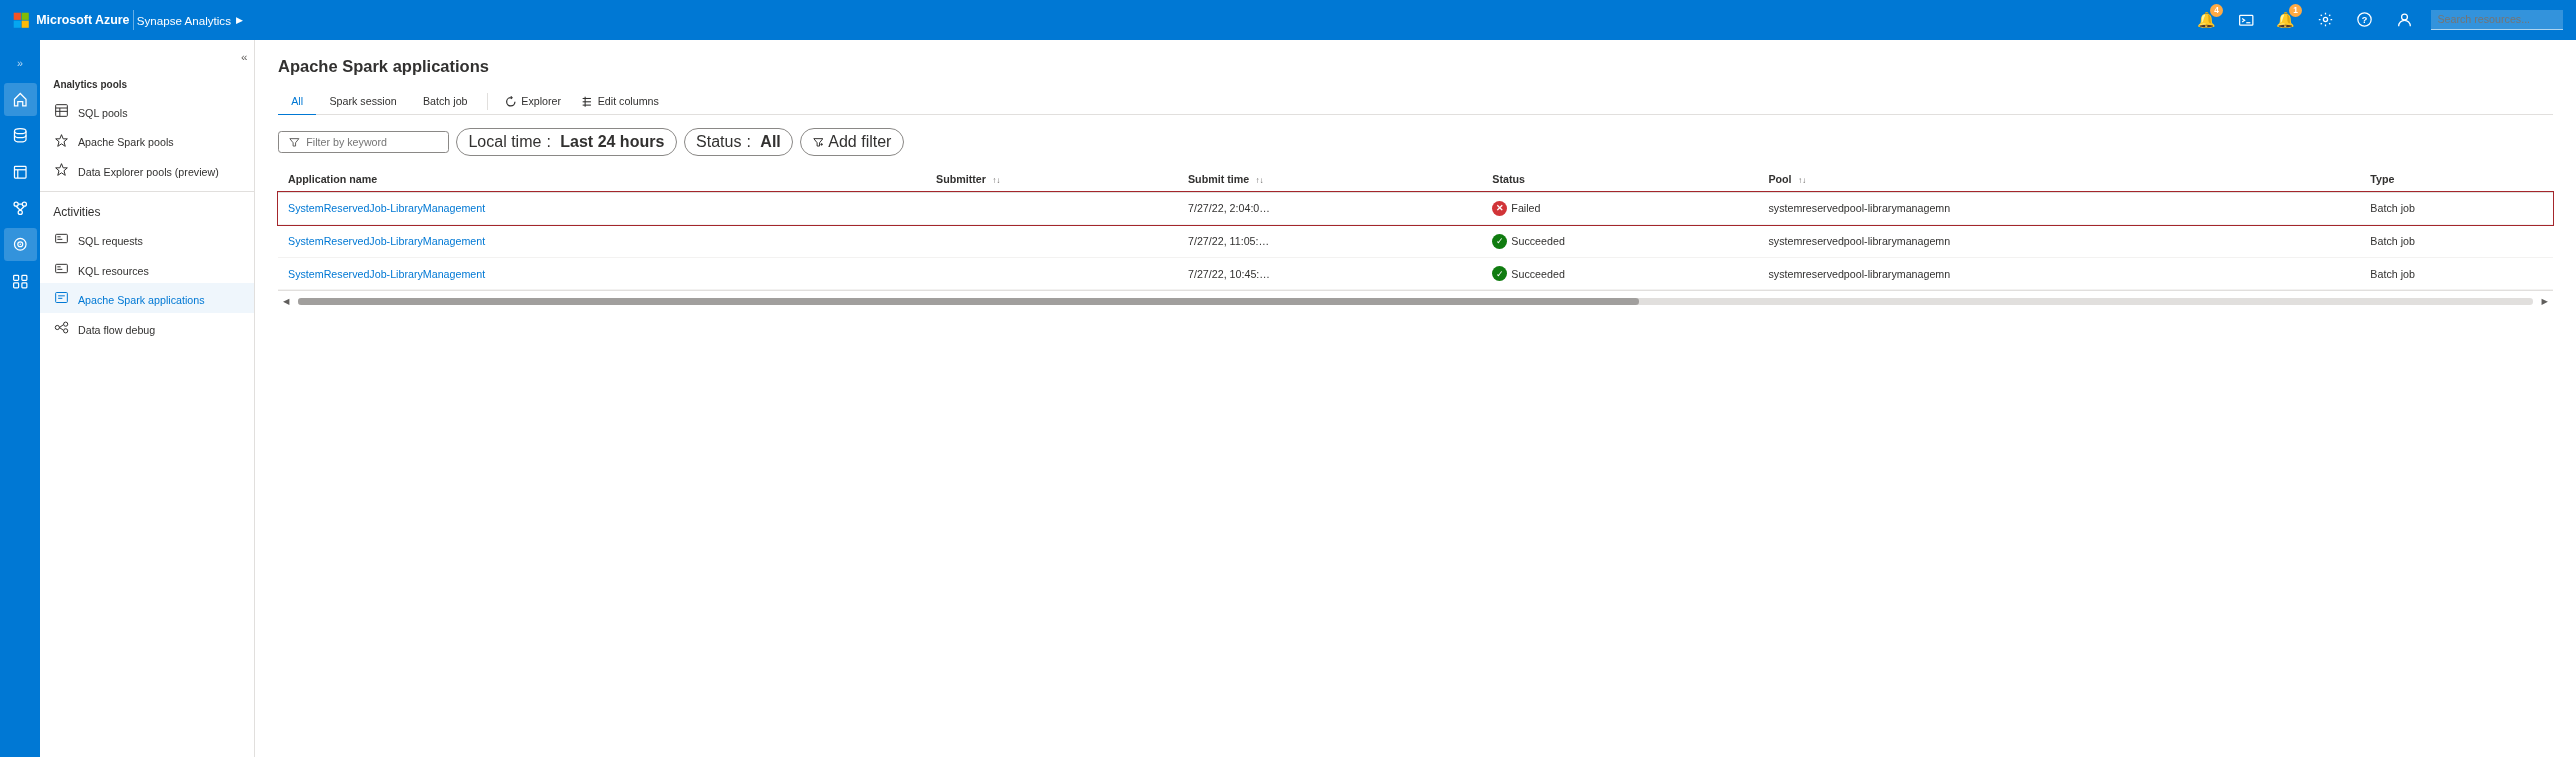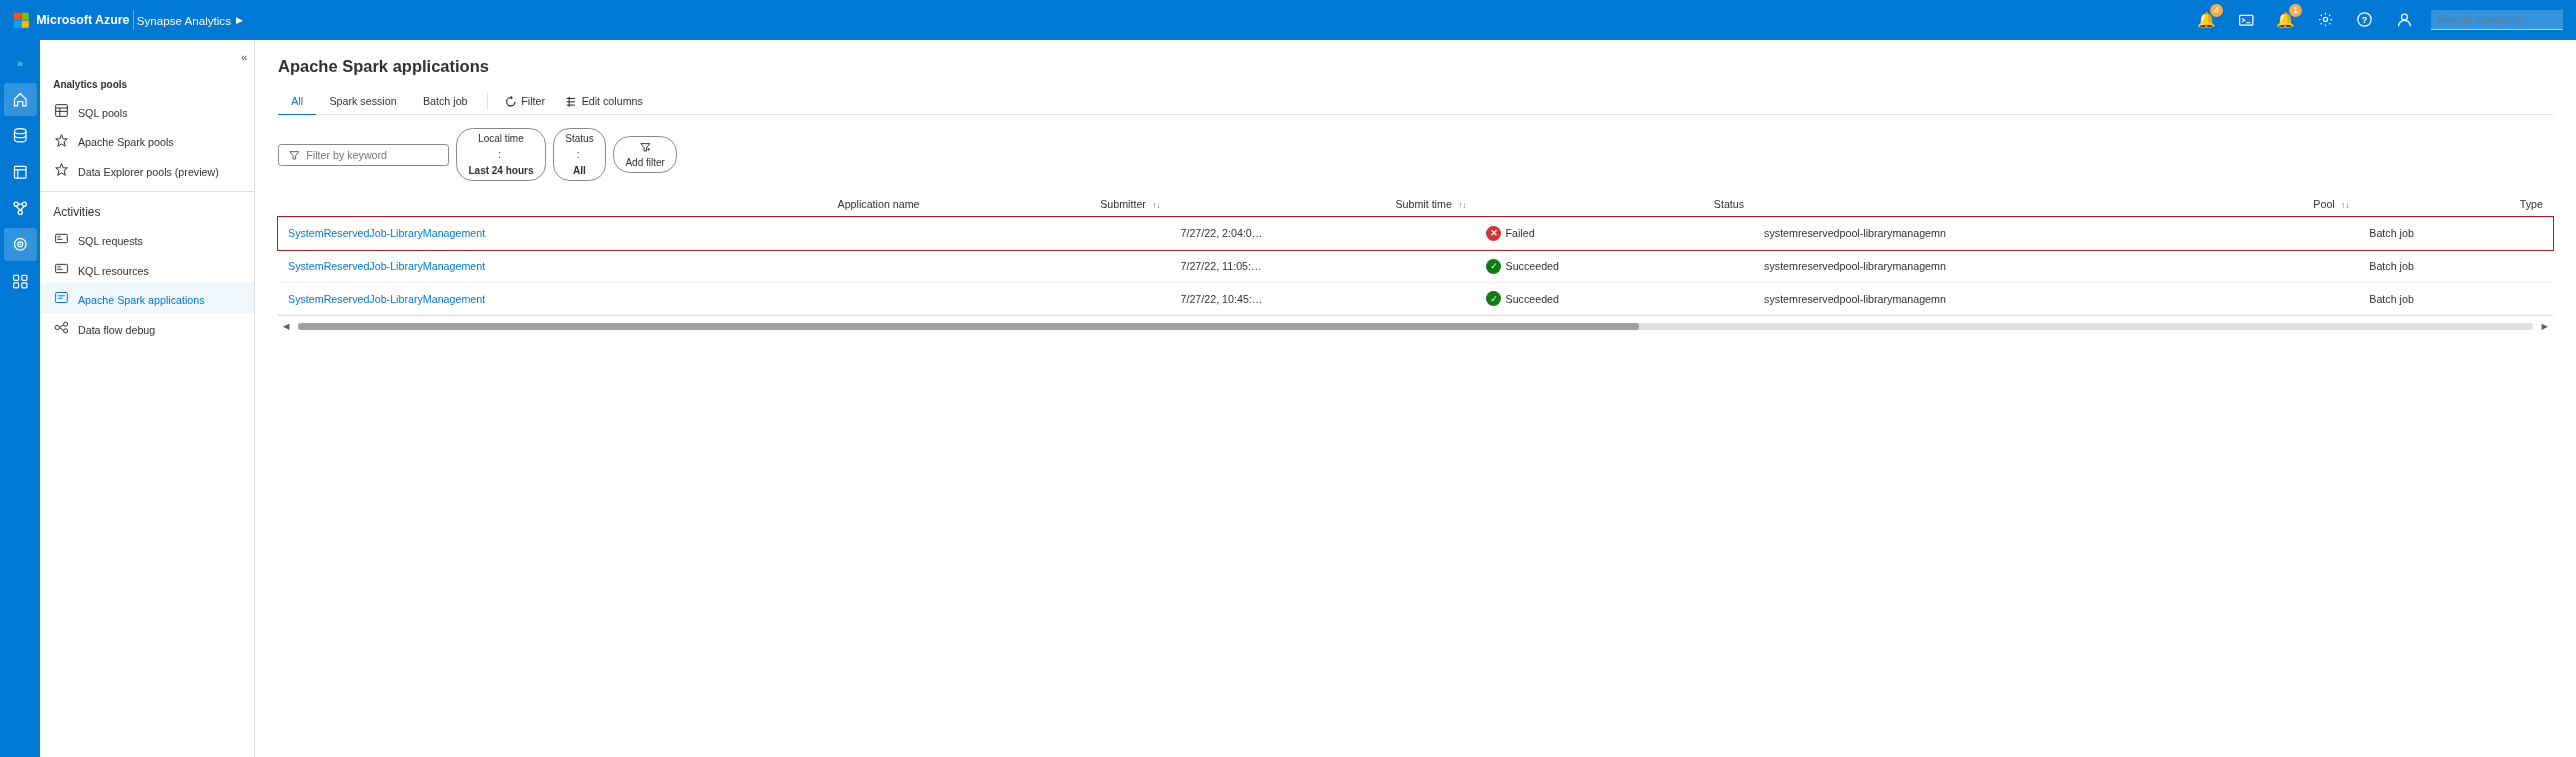--- a/index.html
+++ b/index.html
@@ -247,42 +247,41 @@
       background: transparent;
       width: 132px;
     }
     .filter-pill {
       display: flex;
       align-items: center;
       gap: 5px;
       border: 0.8px solid #8a8886;
       border-radius: 16.5px;
       padding: 4.1px 11.6px;
-      font-size: 10px;
+      font-size: 16px;
       cursor: pointer;
       color: #323130;
       background: white;
-      flex-direction: column;
     }
     .filter-pill strong { font-weight: 600; }
 
     
     .table-info {
       font-size: 10.7px;
       color: #605e5c;
       margin-bottom: 8.3px;
     }
     .data-table {
       width: 100%;
       border-collapse: collapse;
       font-size: 10.7px;
     }
     .data-table th {
-      text-align: right;
-      font-weight: 400;
+      text-align: left;
+      font-weight: 700;
       color: #323130;
       padding: 6.6px 10px;
       border-bottom: 1.7px solid #e1dfdd;
       white-space: nowrap;
     }
     .data-table th .sort-icon {
       display: inline-block;
       margin-left: 3.3px;
       font-size: 8.3px;
       color: #605e5c;
@@ -560,21 +559,21 @@
       <div class="tabs">
         <div class="tab active">All</div>
         <div class="tab">Spark session</div>
         <div class="tab">Batch job</div>
         <div class="tab-divider"></div>
         <button class="tab-action">
           <svg width="11.6" height="11.6" viewBox="0 0 14 14" fill="none">
             <path d="M12 7A5 5 0 1 1 7 2" stroke="#323130" stroke-width="1.5" fill="none"></path>
             <path d="M7 0.5L8.5 2L7 3.5" stroke="#323130" stroke-width="1.5" fill="none"></path>
           </svg>
-          <span>Filter</span>
+          <span>Explorer</span>
         </button>
         <button class="tab-action">
           <svg width="11.6" height="11.6" viewBox="0 0 14 14" fill="none">
             <line x1="2" y1="3" x2="12" y2="3" stroke="#323130" stroke-width="1.3"></line>
             <line x1="2" y1="7" x2="12" y2="7" stroke="#323130" stroke-width="1.3"></line>
             <line x1="2" y1="11" x2="12" y2="11" stroke="#323130" stroke-width="1.3"></line>
             <line x1="5" y1="1" x2="5" y2="13" stroke="#323130" stroke-width="1.3"></line>
           </svg>
           <span>Edit columns</span>
         </button>

